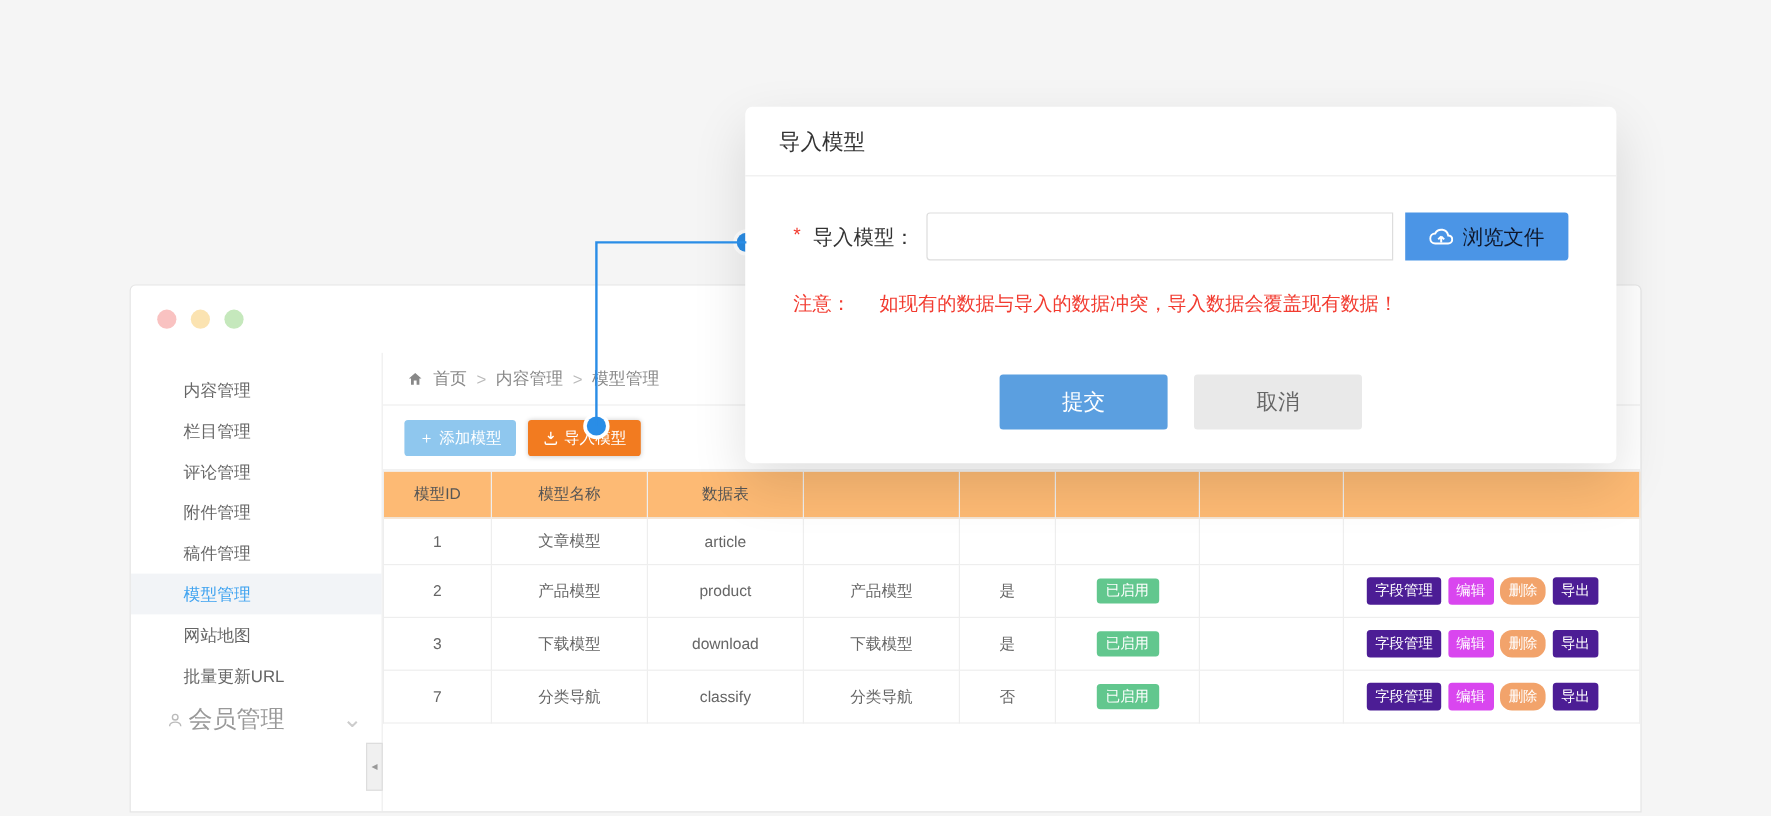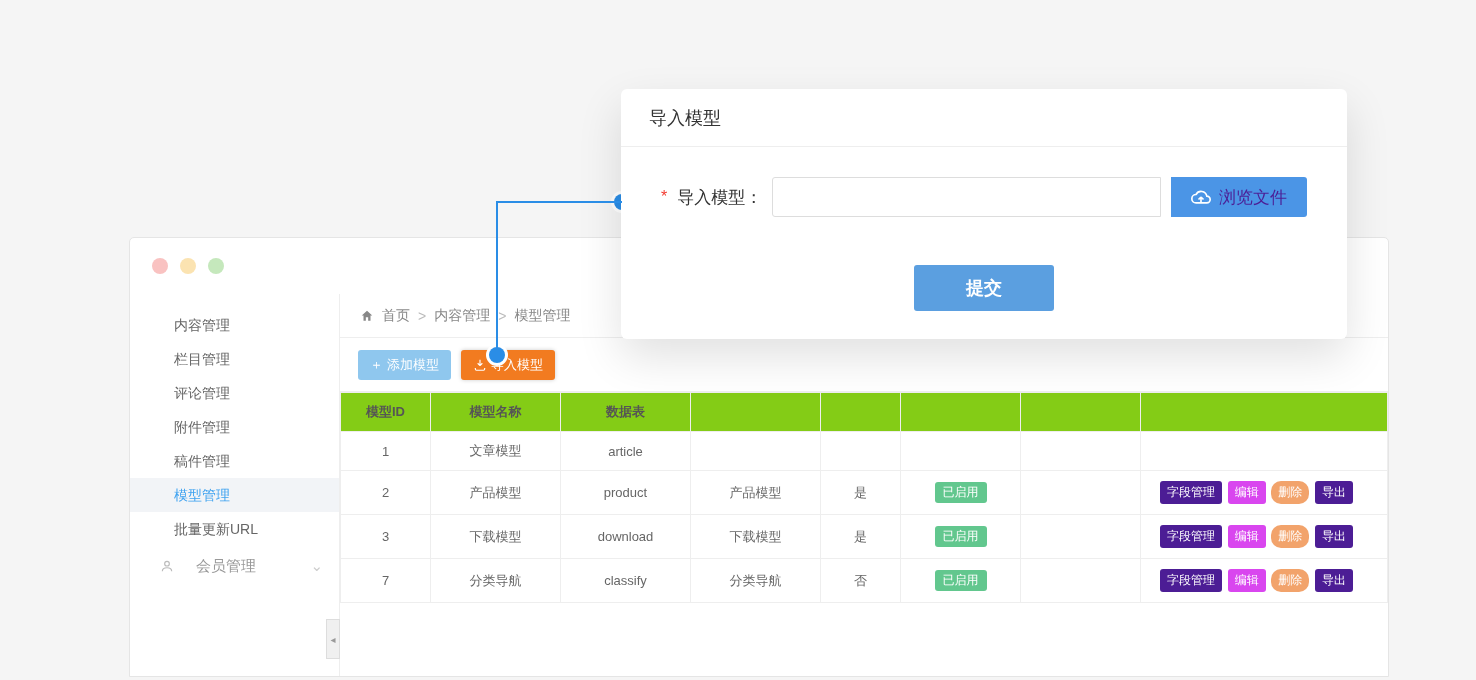--- a/index.html
+++ b/index.html
@@ -16,21 +16,20 @@
 .main-window {
   position: absolute;
   left: 108px;
   top: 237px;
   width: 1260px;
   height: 440px;
   background: #fff;
   border: 1px solid #e5e5e5;
   border-radius: 5px 5px 0 0;
   overflow: hidden;
-  margin-left: 21px;
 }
 .titlebar {
   height: 56px;
   display: flex;
   align-items: center;
   padding-left: 22px;
   gap: 12px;
 }
 .tl-dot { width: 16px; height: 16px; border-radius: 50%; }
 .tl-red   { background: #f9c2c1; }
@@ -52,22 +51,22 @@
   line-height: 34px;
   padding-left: 44px;
   font-size: 14px;
   color: #666;
   cursor: pointer;
 }
 .side-item.active { background: #f2f4f7; color: #40a3f0; }
 .side-group {
   height: 40px; line-height: 40px;
   padding-left: 30px;
-  color: #999; font-size: 15px;
-  display: flex; align-items: center; gap: 22px;
+  color: #999; font-size: 20px;
+  display: flex; align-items: center; gap: 4px;
 }
 .sidebar-collapse {
   position: absolute; right: -1px; top: 325px;
   width: 14px; height: 40px;
   background: #f0f0f0; border: 1px solid #ddd;
   display: flex; align-items: center; justify-content: center;
   font-size: 10px; color: #999;
 }
 
 
@@ -95,21 +94,21 @@
 .btn-orange{ background: #f27b20; box-shadow: 0 0 4px rgba(0,0,0,.2); }
 
 
 table { width: 100%; border-collapse: collapse; font-size: 13px; }
 th, td {
   border: 1px solid #eee;
   padding: 10px 8px;
   text-align: center;
   color: #666;
 }
-th { background: #84cc16; color: #555; font-weight: bold; }
+th { background: #fdba74; color: #555; font-weight: normal; }
 .tag {
   display: inline-block; padding: 2px 8px;
   border-radius: 3px; font-size: 12px; color: #fff;
 }
 .tag-green { background: #62c78e; }
 .opbtn {
   display: inline-block; padding: 3px 7px;
   border-radius: 3px; font-size: 12px; color: #fff;
   margin: 0 1px; cursor: pointer;
 }
@@ -136,40 +135,40 @@
 .form-row { display: flex; align-items: center; gap: 10px; }
 .req { color: #f23b30; }
 .form-label { font-size: 17px; color: #333; }
 .file-input {
   flex: 1; height: 40px;
   border: 1px solid #ddd; border-radius: 3px 0 0 3px;
   background: #fff;
 }
 .browse-btn {
   height: 40px; padding: 0 20px;
-  background: #4b95e6; color: #4c1d95;
+  background: #4b95e6; color: #0f172a;
   border: none; border-radius: 0 3px 3px 0;
   display: flex; align-items: center; gap: 8px;
   font-size: 17px; cursor: pointer;
 }
 .warn-line {
   margin-top: 26px;
   display: flex; gap: 24px;
   font-size: 16px; color: #f23b30;
 }
 .dlg-footer {
   padding: 38px 0 28px 0;
   display: flex; justify-content: center; gap: 22px;
 }
 .dlg-btn {
   width: 140px; height: 46px;
   border: none; border-radius: 3px;
   font-size: 18px; cursor: pointer;
 }
-.dlg-submit { background: #5b9fe0; color: #fff; font-weight: bold; }
+.dlg-submit { background: #5b9fe0; color: #fff; }
 .dlg-cancel { background: #e9e9e9; color: #666; }
 
 
 .connector {
   position: absolute; z-index: 20;
   pointer-events: none;
 }
 .conn-dot {
   position: absolute; width: 16px; height: 16px; border-radius: 50%;
   background: #2a8de6; box-shadow: 0 0 0 3px #fff;
@@ -186,20 +185,21 @@
   </div>
   <div class="window-body">
 
     <div class="sidebar">
       <div class="side-item">内容管理</div>
       <div class="side-item">栏目管理</div>
       <div class="side-item">评论管理</div>
       <div class="side-item">附件管理</div>
       <div class="side-item">稿件管理</div>
       <div class="side-item active">模型管理</div>
+      <div class="side-item">网站地图</div>
       <div class="side-item">批量更新URL</div>
       <div class="side-group">
         <svg width="14" height="14" viewBox="0 0 24 24" fill="none" stroke="#bbb" stroke-width="2">
             <circle cx="12" cy="8" r="4"></circle>
             <path d="M4 21c0-4 4-6 8-6s8 2 8 6"></path>
           </svg>
         <span>会员管理</span>
         <span style="margin-left:auto;margin-right:16px;color:#ccc">⌄</span>
       </div>
       <div class="sidebar-collapse">◂</div>
@@ -310,23 +310,28 @@
       <span class="form-label">导入模型：</span>
       <input class="file-input" style="">
       <button class="browse-btn">
         <svg width="20" height="20" viewBox="0 0 24 24" fill="none" stroke="#fff" stroke-width="2">
             <path d="M6 19a5 5 0 010-10 7 7 0 0113 2 4 4 0 010 8H6z"></path>
             <path d="M12 12v6m0-6l-3 3m3-3l3 3"></path>
           </svg>
         <span>浏览文件</span>
       </button>
     </div>
+    <div class="warn-line">
+      <span>注意：</span>
+      <span>如现有的数据与导入的数据冲突，导入数据会覆盖现有数据！</span>
+    </div>
   </div>
   <div class="dlg-footer">
     <button class="dlg-btn dlg-submit">提交</button>
+    <button class="dlg-btn dlg-cancel">取消</button>
   </div>
 </div>
 
 <svg class="connector" style="left:0;top:0;width:1476px;height:680px">
   <path d="M 497 355 L 497 202 L 622 202" stroke="#2a8de6" stroke-width="2" fill="none"></path>
 </svg>
 <div class="conn-dot" style="left:489px;top:347px"></div>
 <div class="conn-dot" style="left:614px;top:194px"></div>
 
 </body></html>

